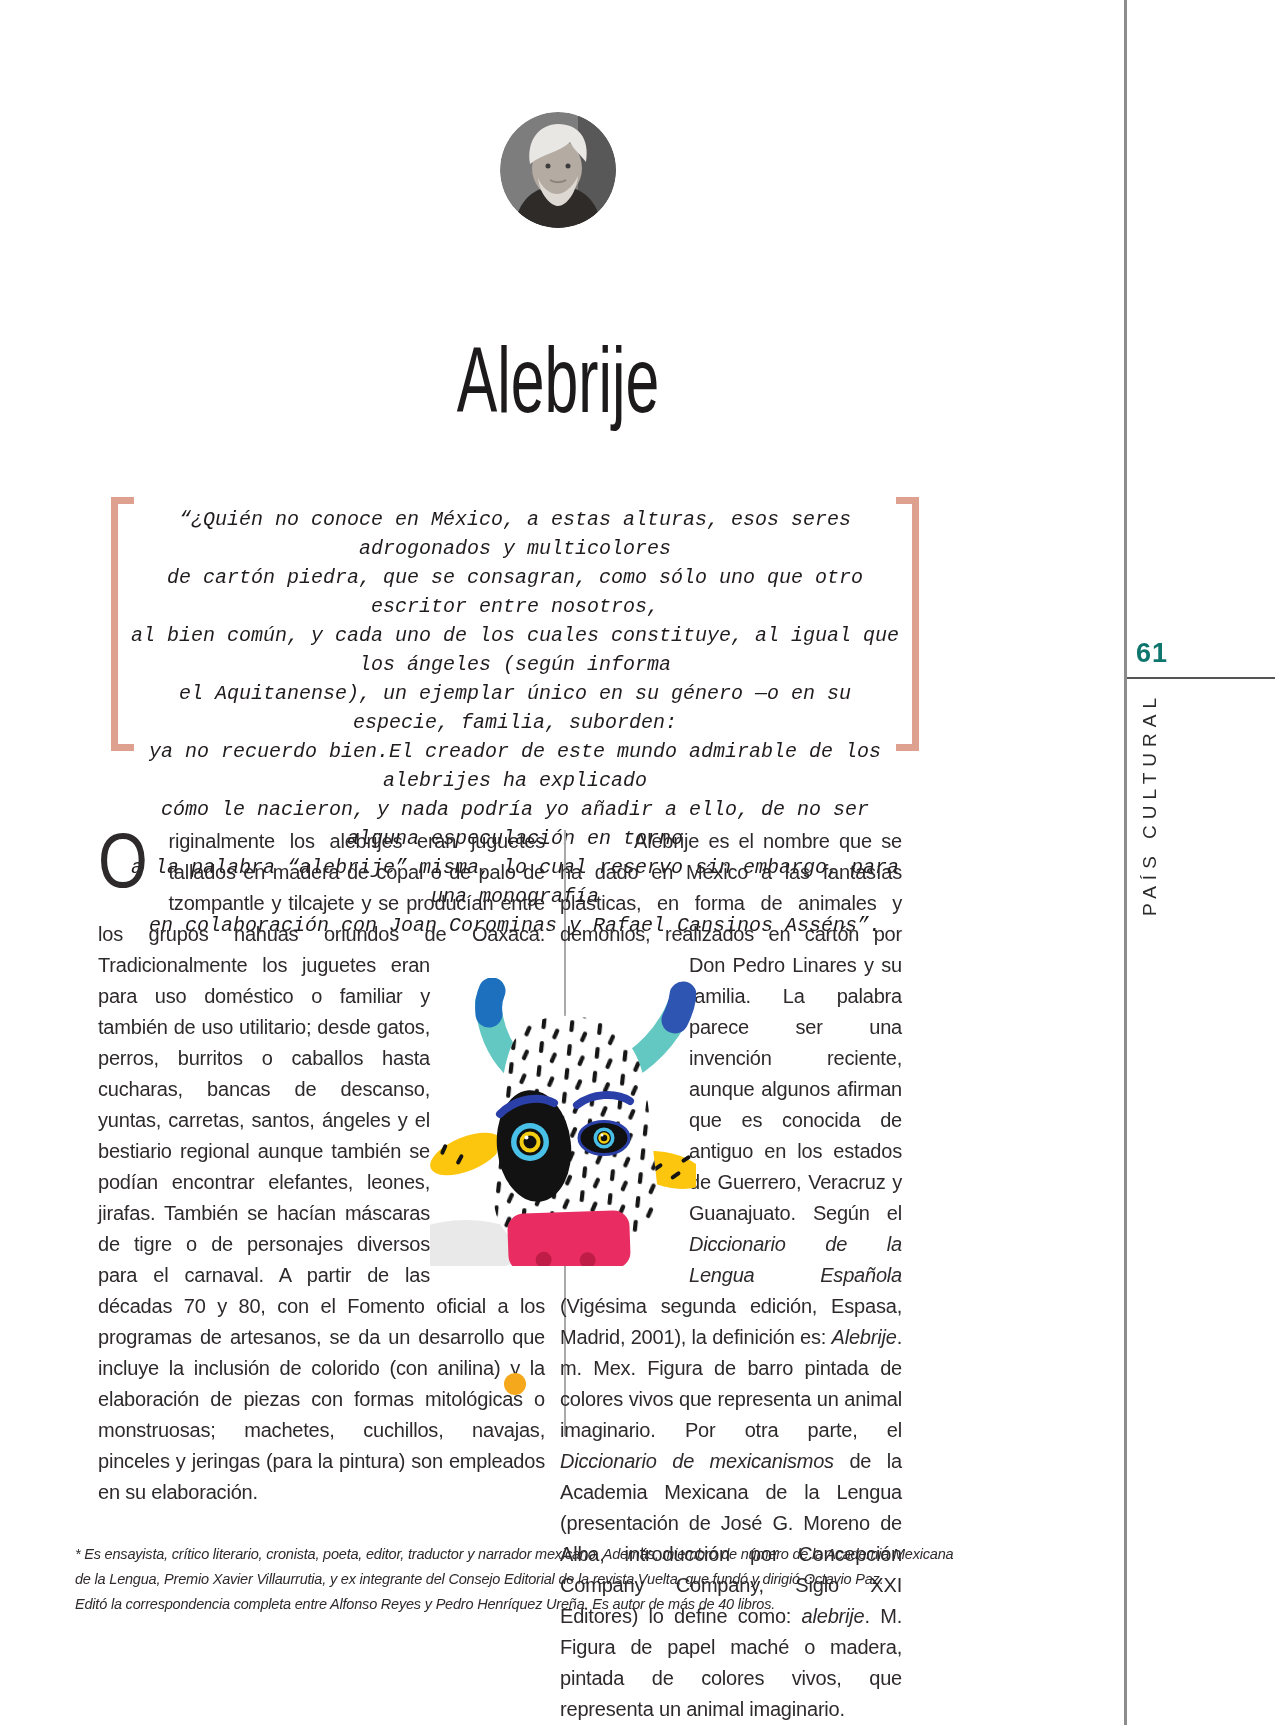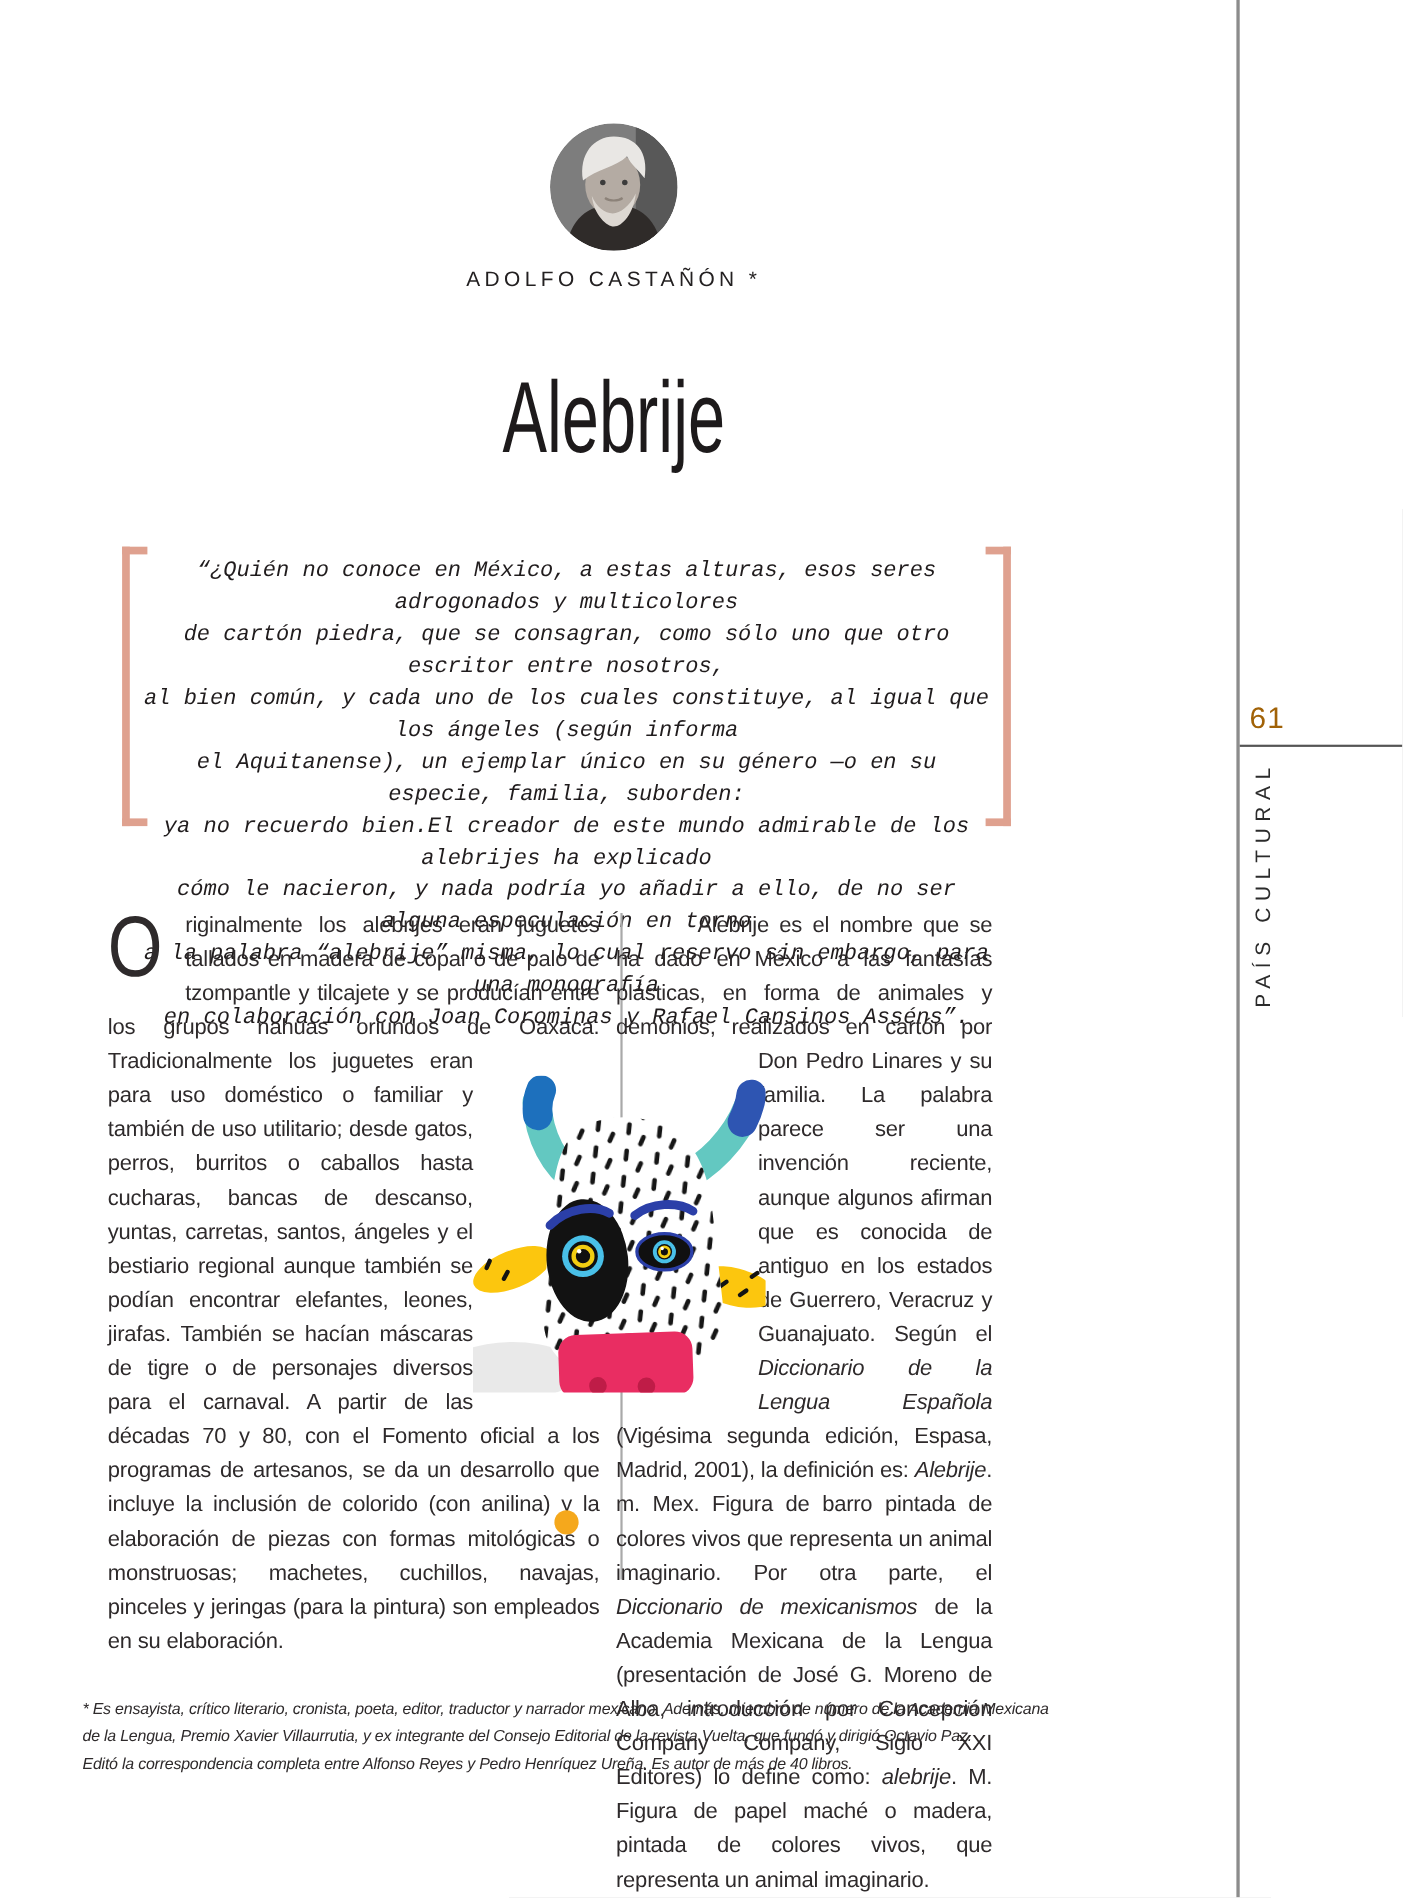--- a/index.html
+++ b/index.html
@@ -39,21 +39,21 @@
   .divider{position:absolute;left:564px;top:830px;width:2px;height:606px;background:#a9a9a9;}
   
   .bull{position:absolute;left:430px;top:978px;width:266px;height:288px;}
   
   .dot{position:absolute;left:504px;top:1373px;width:22px;height:22px;border-radius:50%;background:#f5a81c;}
   .footnote{position:absolute;left:75px;top:1542px;width:880px;
     font-style:italic;font-size:14.5px;line-height:25px;letter-spacing:-0.2px;
     color:#2e2a2b;white-space:pre-line;}
   
   .sidebar-rule{position:absolute;left:1124px;top:0;width:3px;height:1725px;background:#8c8c8c;}
-  .pagenum{position:absolute;left:1136px;top:638px;font-size:27px;font-weight:400;color:#a16207;letter-spacing:1px;}
+  .pagenum{position:absolute;left:1136px;top:638px;font-size:27px;font-weight:700;color:#0f766e;letter-spacing:1px;}
   .hline{position:absolute;left:1127px;top:677px;width:148px;height:2px;background:#555;}
   .section-label{position:absolute;left:1139px;top:692px;writing-mode:vertical-rl;
     transform:rotate(180deg);font-size:19px;letter-spacing:6px;font-weight:500;color:#2b2b2b;}
 </style>
 </head>
 <body>
 
 <div class="page">
 
   <div class="portrait">
@@ -69,21 +69,20 @@
         <path d="M14,116 C18,88 34,74 58,74 C82,74 98,88 102,116 Z" fill="#2f2b29"></path>
         <ellipse cx="57" cy="56" rx="25" ry="29" fill="#b4aba3"></ellipse>
         <path d="M30,52 C26,28 40,12 58,12 C78,12 90,26 86,50 C80,42 74,38 70,30 C60,40 42,42 30,52 Z" fill="#e9e7e4"></path>
         <path d="M38,66 C40,84 52,94 58,94 C66,94 76,82 78,64 C72,76 64,82 57,82 C50,82 42,76 38,66 Z" fill="#ddd8d2"></path>
         <circle cx="48" cy="54" r="2.5" fill="#3c3c3c"></circle>
           <circle cx="68" cy="54" r="2.5" fill="#3c3c3c"></circle>
         <path d="M50,68 C54,71 62,71 66,68" stroke="#8c8279" stroke-width="2" fill="none"></path>
       </g>
     </svg>
   </div>
-  <div class="author">ADOLFO CASTAÑÓN *</div>
   <div class="title">Alebrije</div>
 
   <div class="quote">
     <div class="bk bk-left"></div>
     <div class="bk bk-right"></div>
     <div class="quote-text">“¿Quién no conoce en México, a estas alturas, esos seres adrogonados y multicolores
 de cartón piedra, que se consagran, como sólo uno que otro escritor entre nosotros,
 al bien común, y cada uno de los cuales constituye, al igual que los ángeles (según informa
 el Aquitanense), un ejemplar único en su género —o en su especie, familia, suborden:
 ya no recuerdo bien.El creador de este mundo admirable de los alebrijes ha explicado

